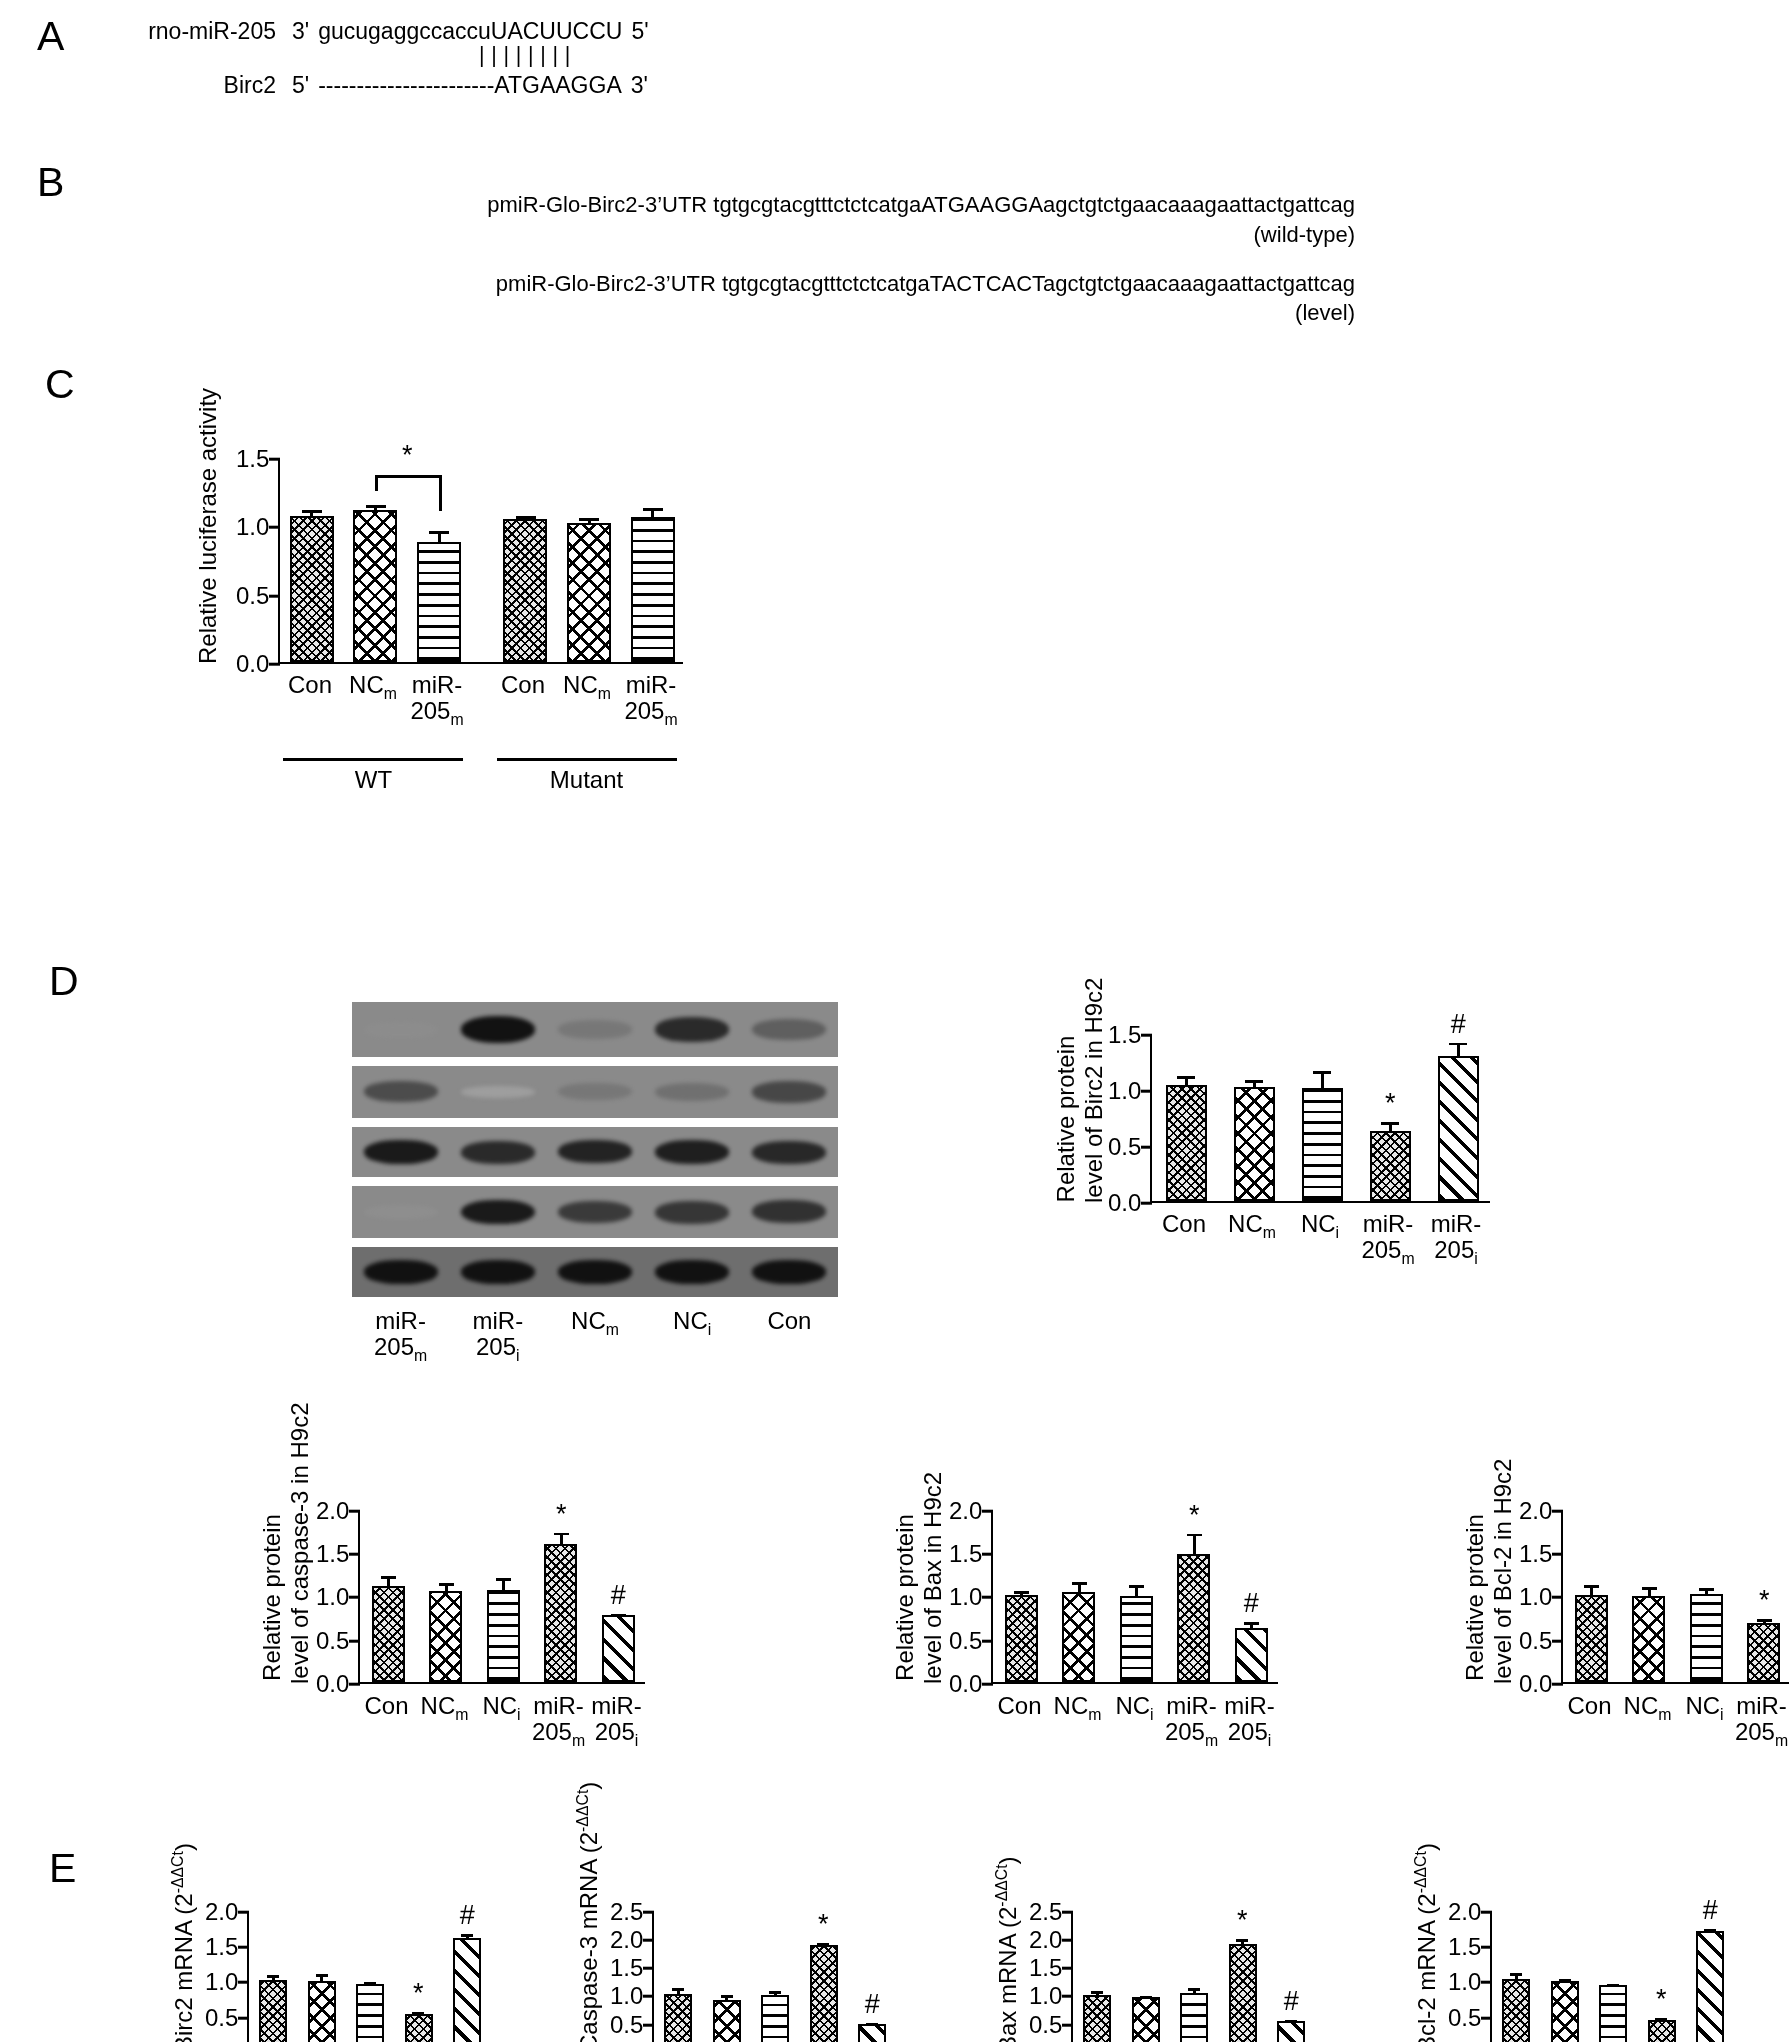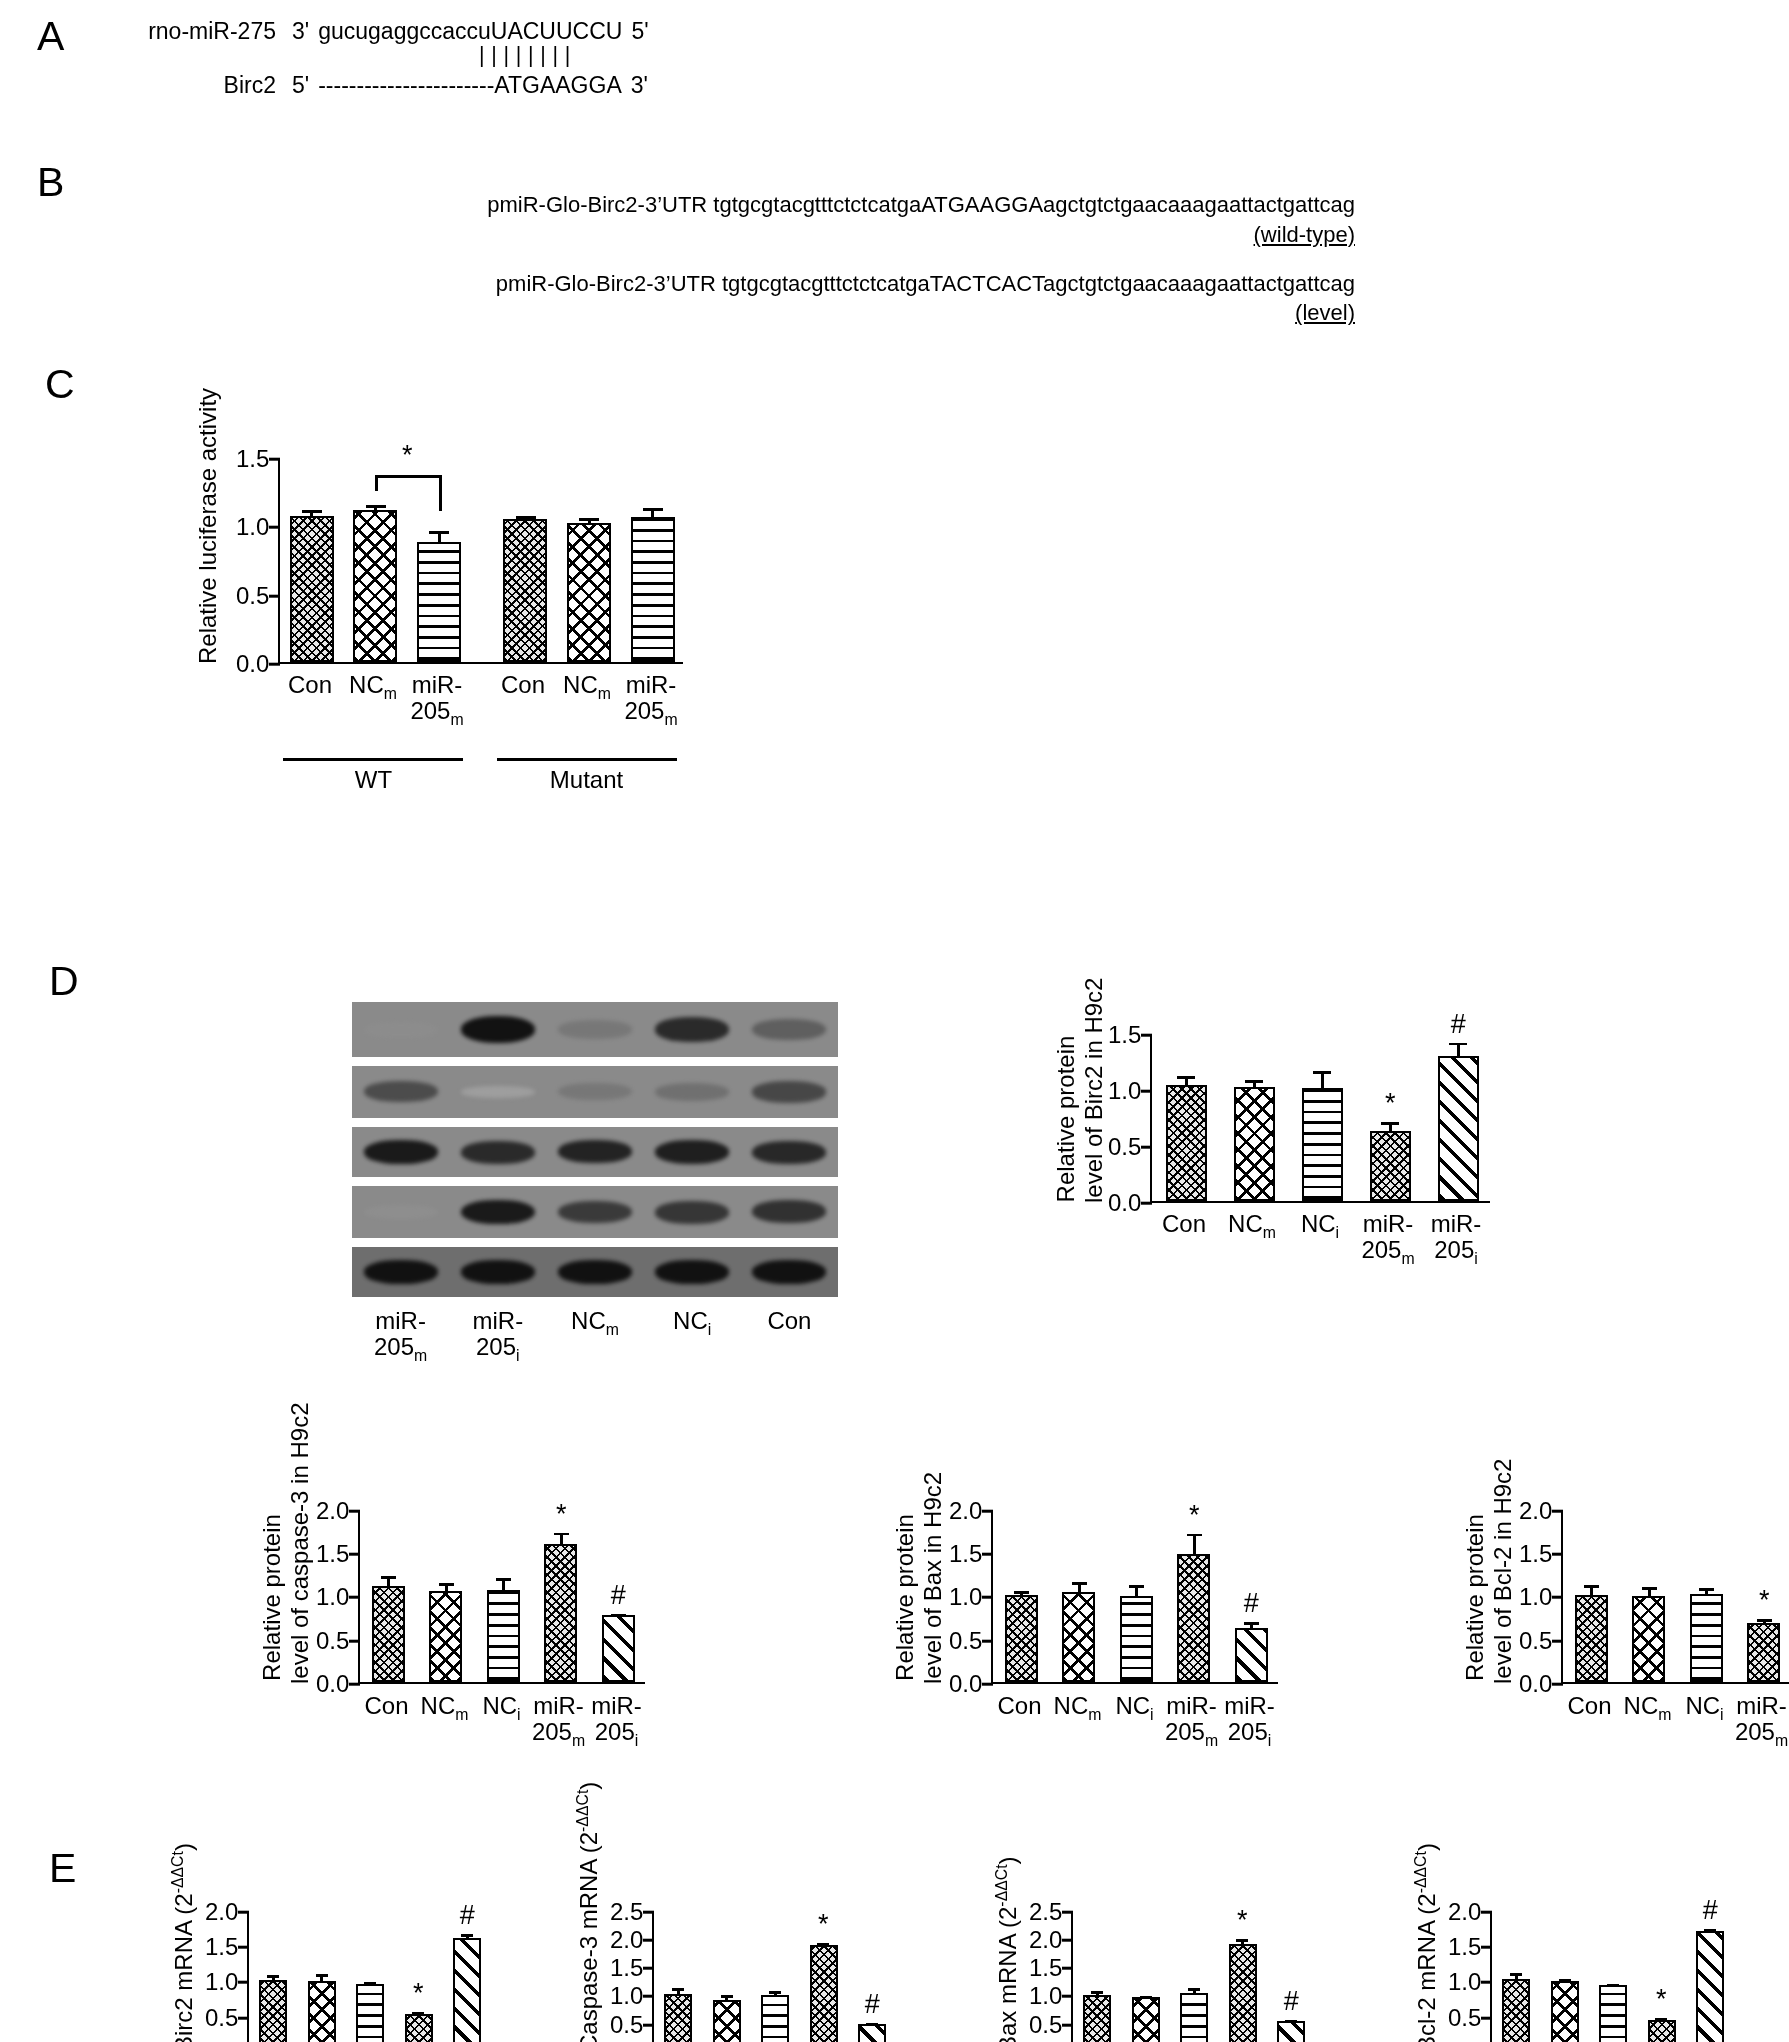--- a/index.html
+++ b/index.html
@@ -8,21 +8,21 @@
 
   
   #panelA{position:absolute;left:107px;top:18px;width:802px;}
   .seqrow{display:flex;align-items:baseline;font-size:23px;}
   .seqlabel{width:169px;text-align:right;padding-right:16px;}
   .pipes{letter-spacing:6.7px;font-size:21.4px;margin-left:372px;line-height:1.0;}
 
   
   #panelB{position:absolute;left:107px;top:192px;width:1248px;font-size:22px;text-align:right;}
   #panelB .line{margin-bottom:3.6px;}
-  #panelB .sub{margin-left:28px;margin-bottom:23px;text-decoration:underline;}
+  #panelB .sub{margin-left:28px;margin-bottom:23px;}
 
   
   .chart{position:absolute;}
   .plot{position:absolute;border-left:2.7px solid #000;border-bottom:2.7px solid #000;box-sizing:border-box;}
   .ytick{position:absolute;right:100%;transform:translateY(-50%);font-size:24px;white-space:nowrap;padding-right:10.7px;}
   .ytickmark{position:absolute;right:100%;width:10.7px;height:2.7px;background:#000;transform:translateY(-1.3px);}
   .ylabel{position:absolute;transform-origin:0 0;transform:rotate(-90deg);font-size:24px;white-space:nowrap;text-align:center;}
   .bar{position:absolute;bottom:0;border:2.7px solid #000;box-sizing:border-box;}
   .err{position:absolute;width:2.7px;background:#000;}
   .errcap{position:absolute;height:2.7px;background:#000;}
@@ -49,21 +49,21 @@
   .blotcats div{flex:1;text-align:center;font-size:24px;line-height:1.08;padding-top:10.7px;}
 
   .underline{position:absolute;height:2.7px;background:#000;}
 </style>
 </head>
 <body>
 
 <div class="panel-letter" style="left:37px;top:12.5px;">A</div>
 <div id="panelA">
   <div class="seqrow">
-    <div class="seqlabel">rno-miR-275</div>
+    <div class="seqlabel">rno-miR-205</div>
     <div>3'</div>
     <div style="padding:0 9px;">gucugaggccaccuUACUUCCU</div>
     <div>5'</div>
   </div>
   <div class="pipes">||||||||</div>
   <div class="seqrow" style="margin-top:5.3px;">
     <div class="seqlabel">Birc2</div>
     <div>5'</div>
     <div style="padding:0 9px;">-----------------------ATGAAGGA</div>
     <div>3'</div>

